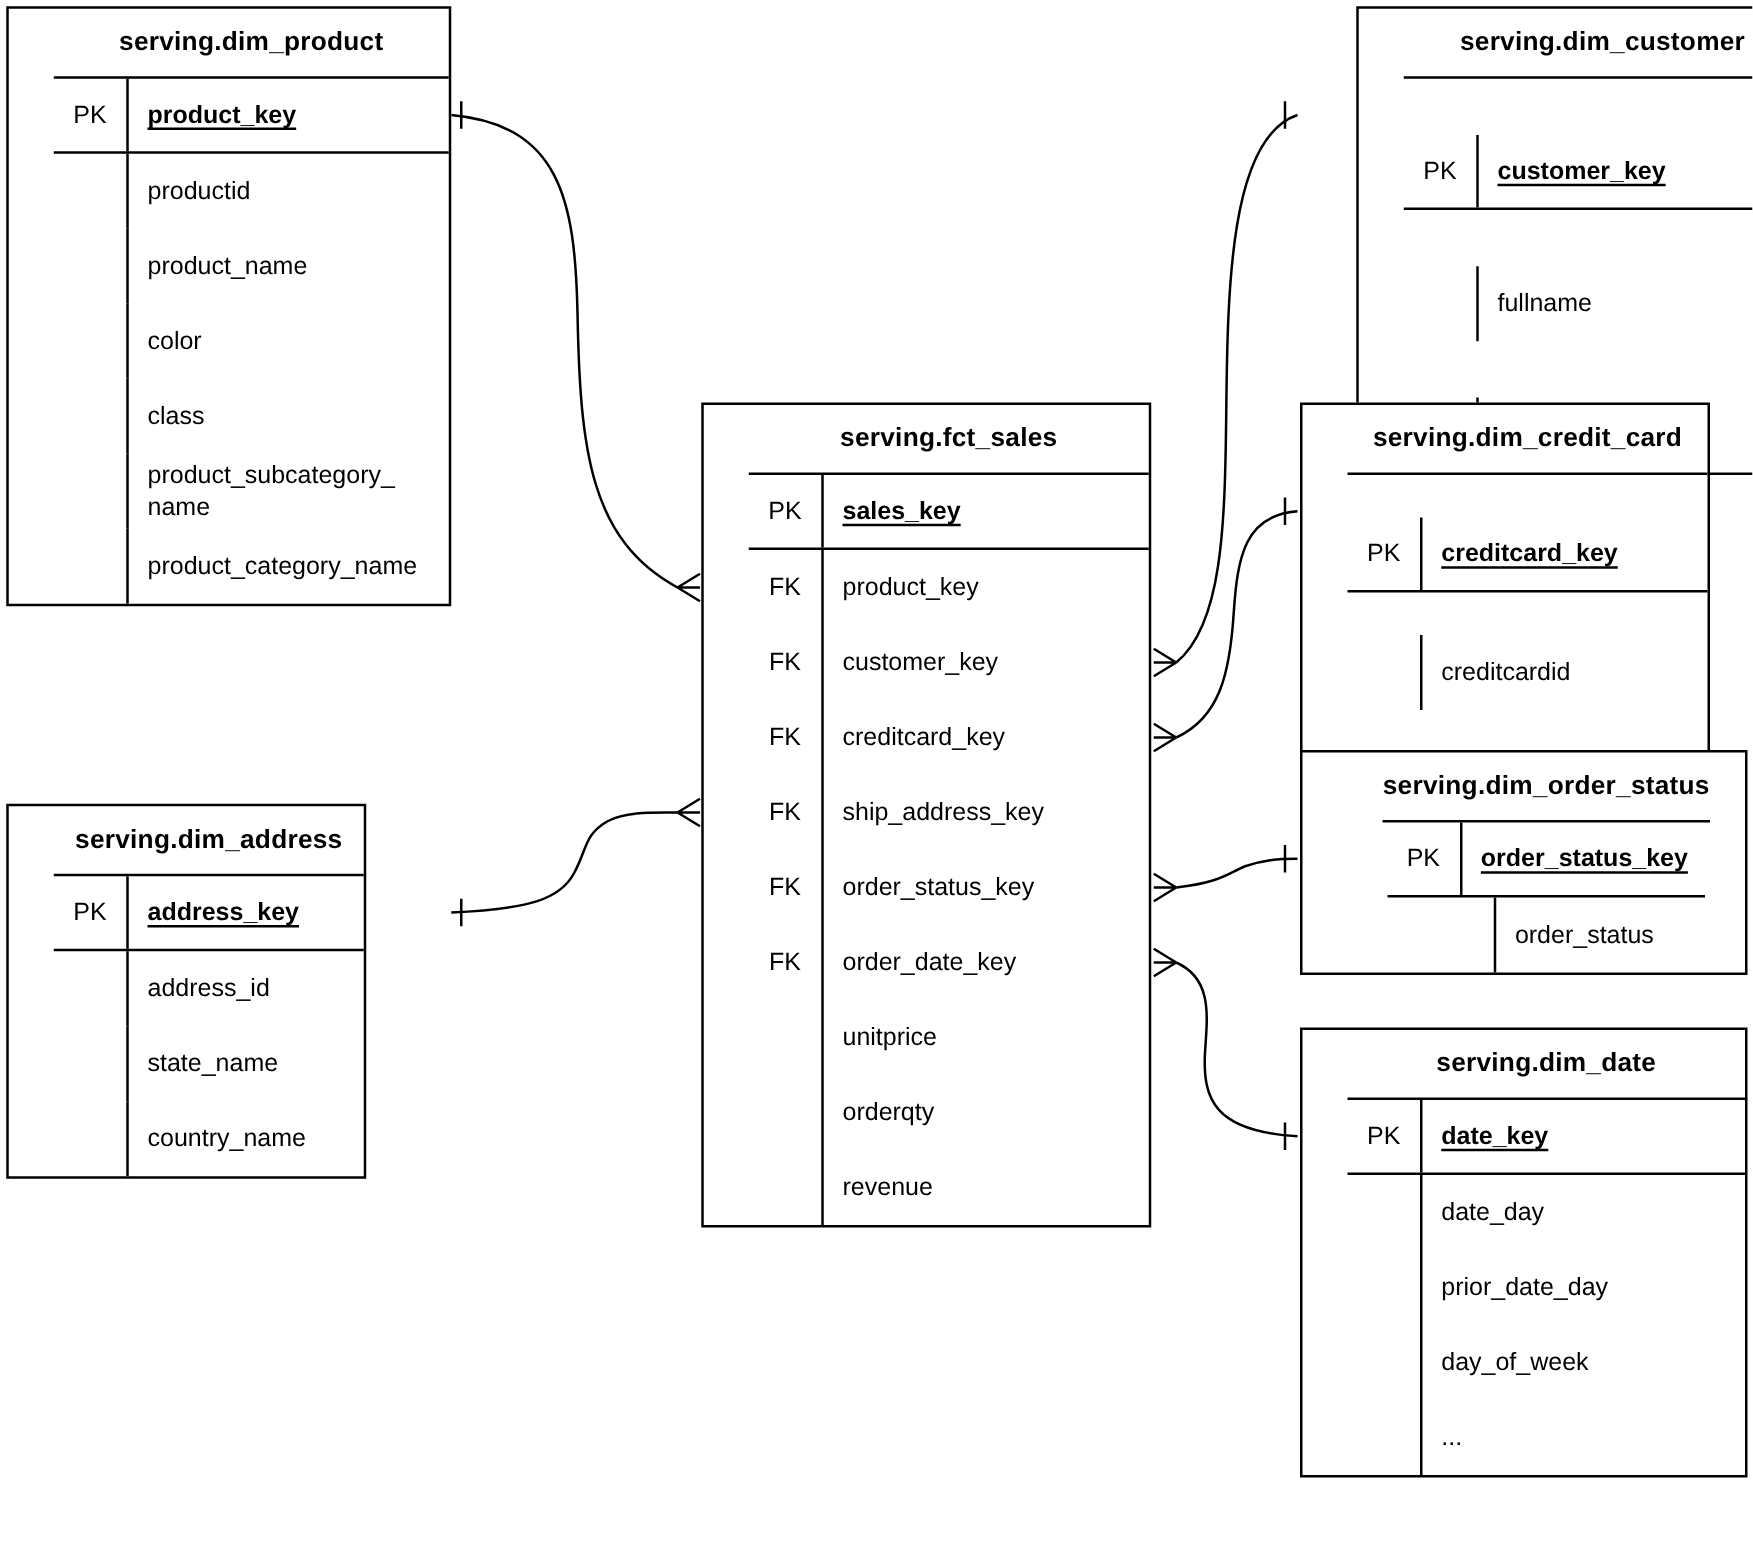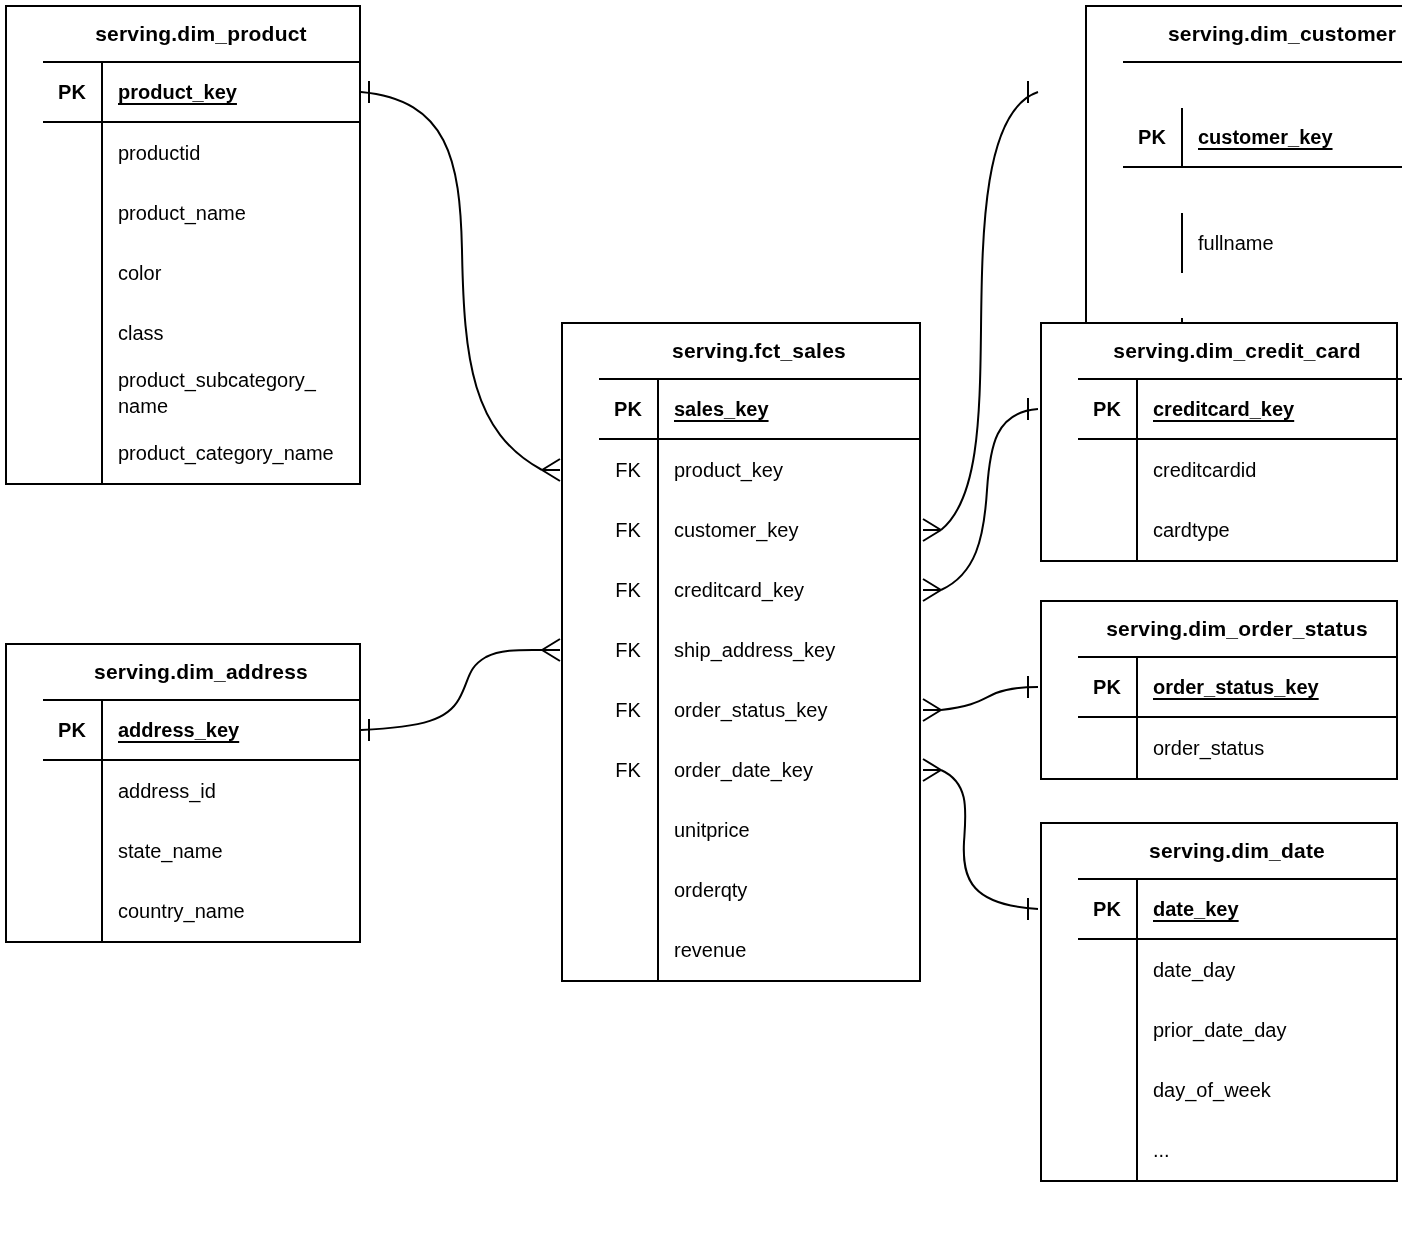--- a/index.html
+++ b/index.html
@@ -60,21 +60,21 @@
   }
   .kc {
     flex: 0 0 58px;
     border-right: 2px solid #000000;
     display: flex;
     align-items: center;
     justify-content: center;
     font-size: 20px;
   }
   .row.pk .kc {
-    font-weight: 700;
+    font-weight: 400;
   }
   .fc {
     flex: 1;
     display: flex;
     align-items: center;
     padding: 4px 14px 4px 15px;
     font-size: 20px;
     line-height: 26px;
     white-space: pre-wrap;
     overflow-wrap: break-word;
@@ -211,49 +211,49 @@
     <div class="row">
         <div class="kc"></div>
         <div class="fc">orderqty</div>
       </div>
     <div class="row">
         <div class="kc"></div>
         <div class="fc">revenue</div>
       </div>
   </div>
 
-  <div class="tbl" style="left:1040px; top:322px; width:358px;">
+  <div class="tbl" style="left:1040px; top:322px; width:328px;gap:34px;">
     <div class="tbl-title">serving.dim_credit_card</div>
     <div class="row pk">
       <div class="kc">PK</div>
       <div class="fc">creditcard_key</div>
     </div>
     <div class="row">
         <div class="kc"></div>
         <div class="fc">creditcardid</div>
       </div>
     <div class="row">
         <div class="kc"></div>
         <div class="fc">cardtype</div>
       </div>
   </div>
 
-  <div class="tbl" style="left:1040px; top:600px; width:358px;">
+  <div class="tbl" style="left:1040px; top:600px; width:358px;align-items:center;">
     <div class="tbl-title">serving.dim_order_status</div>
     <div class="row pk">
       <div class="kc">PK</div>
       <div class="fc">order_status_key</div>
     </div>
     <div class="row">
         <div class="kc"></div>
         <div class="fc">order_status</div>
       </div>
   </div>
 
-  <div class="tbl" style="left:5px; top:643px; width:356px;">
+  <div class="tbl" style="left:5px; top:643px; width:288px;">
     <div class="tbl-title">serving.dim_address</div>
     <div class="row pk">
       <div class="kc">PK</div>
       <div class="fc">address_key</div>
     </div>
     <div class="row">
         <div class="kc"></div>
         <div class="fc">address_id</div>
       </div>
     <div class="row">

